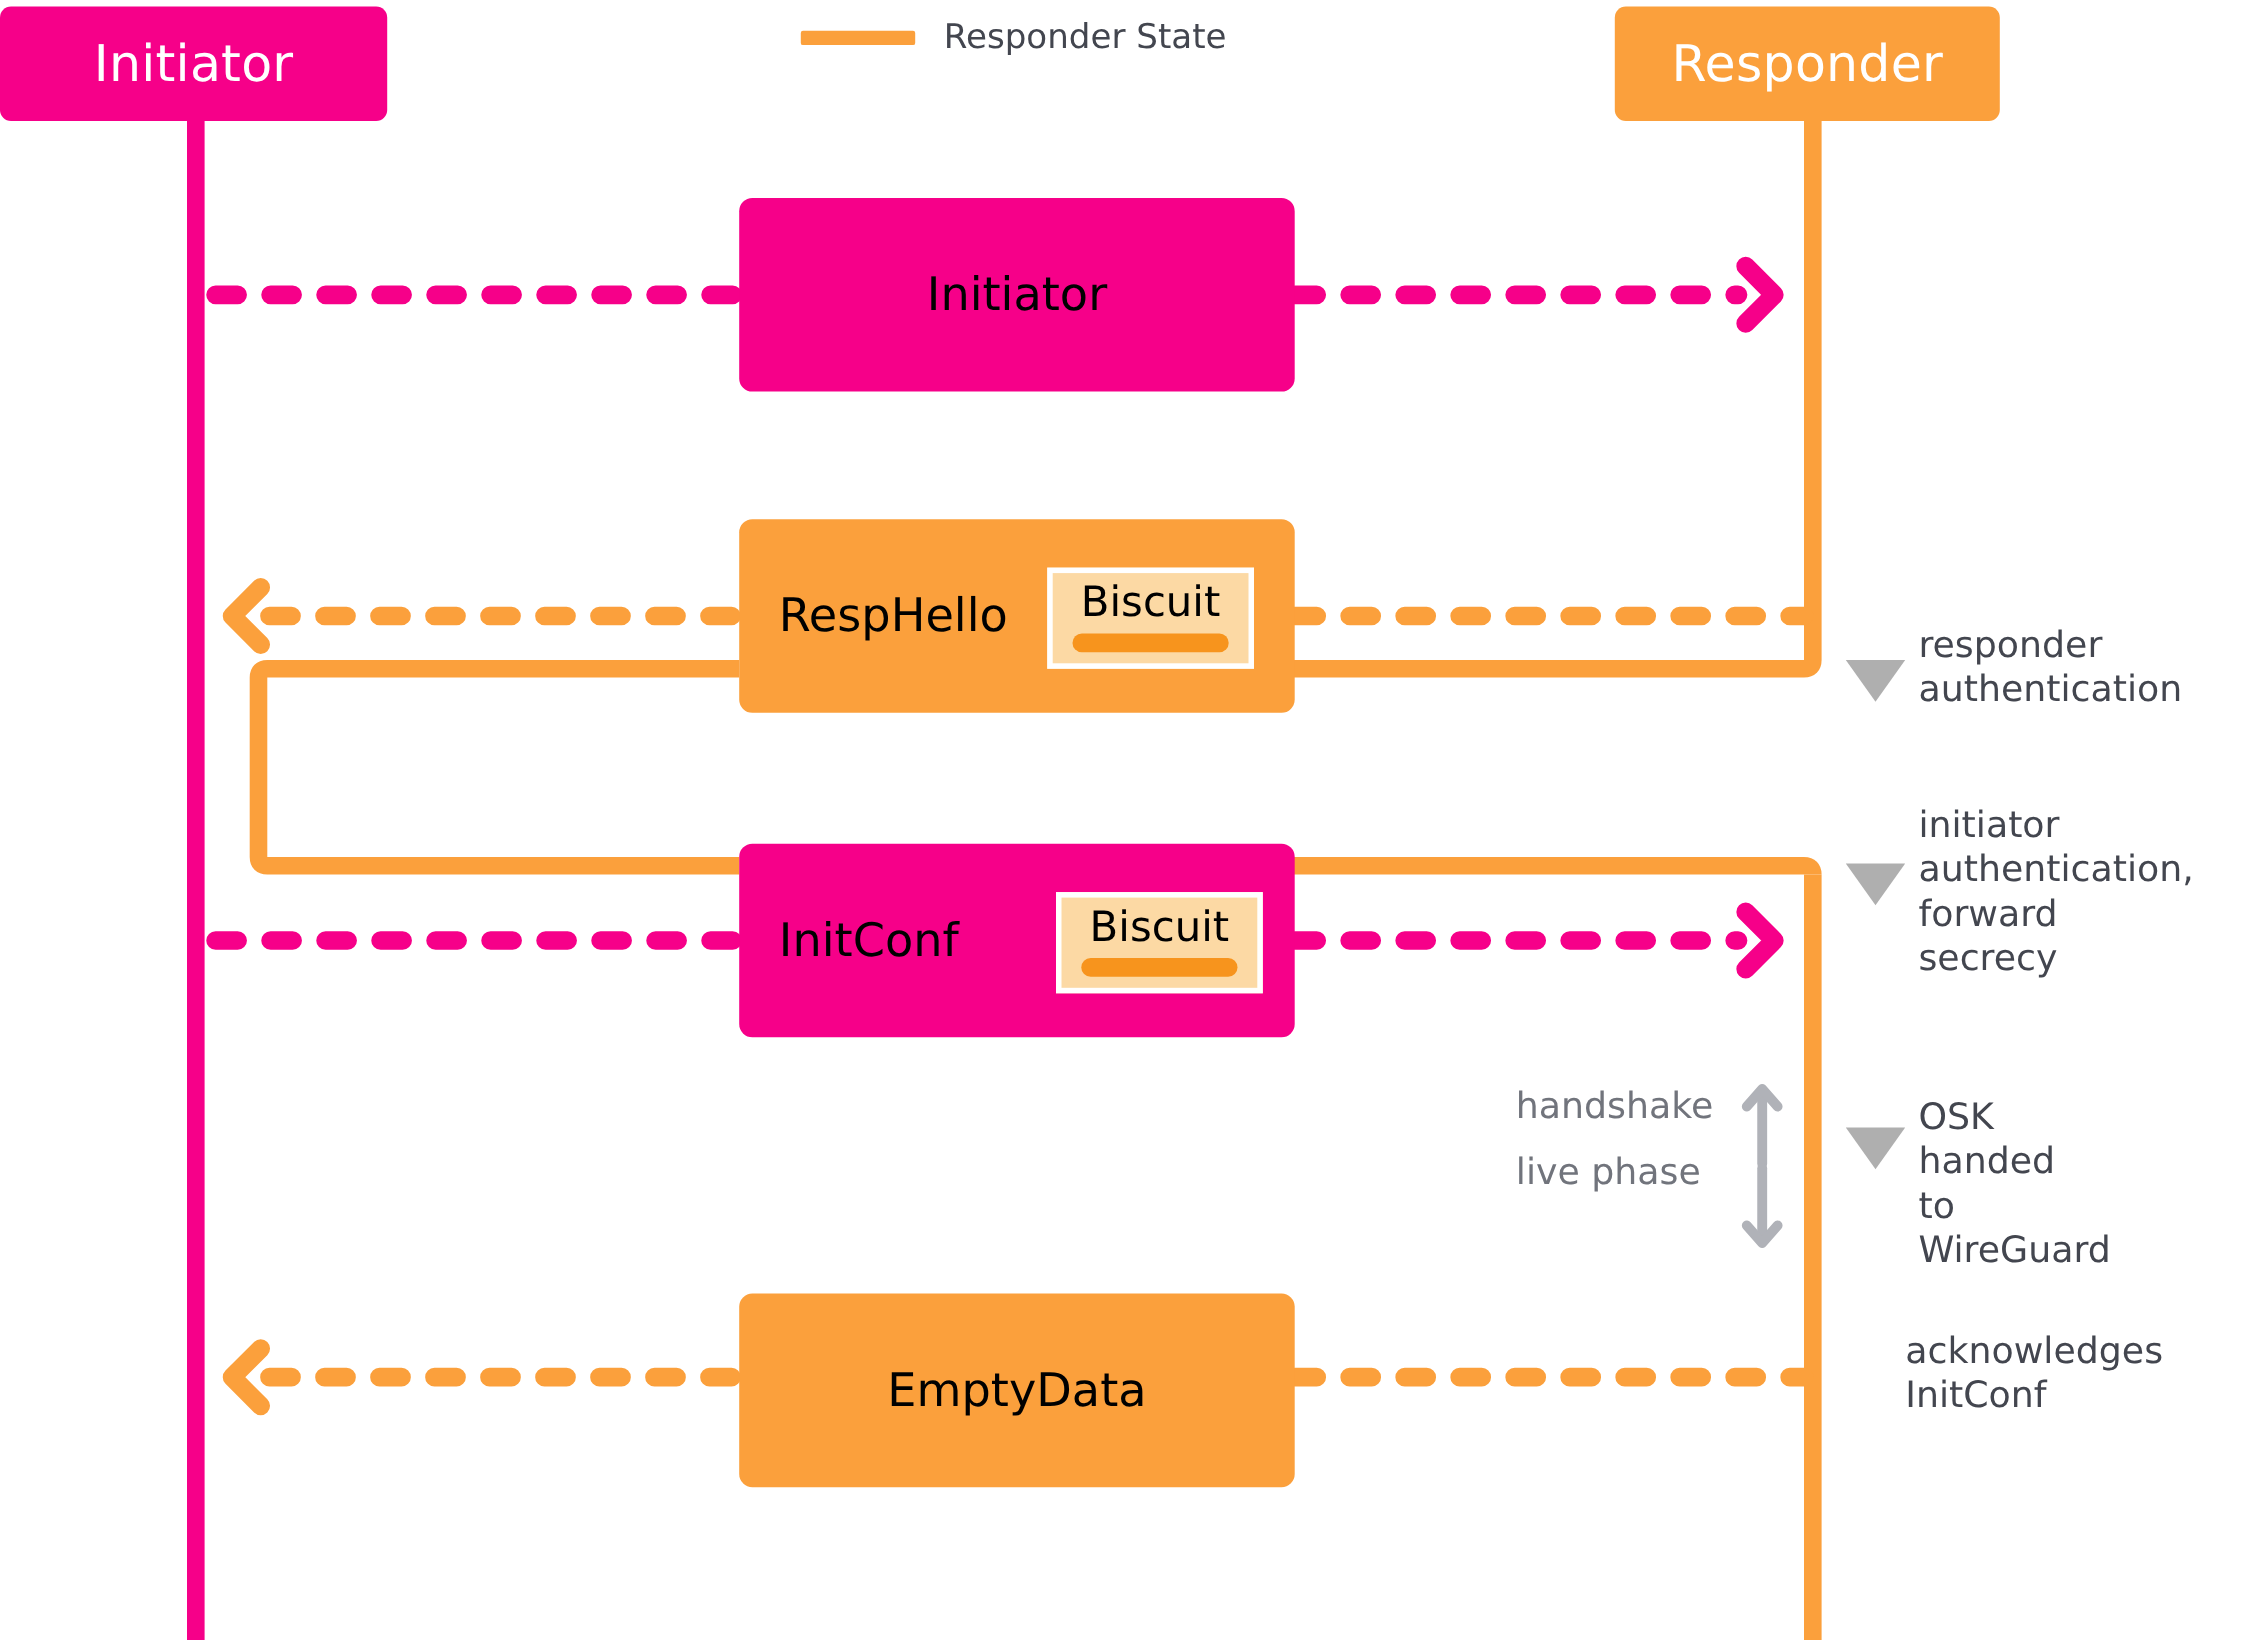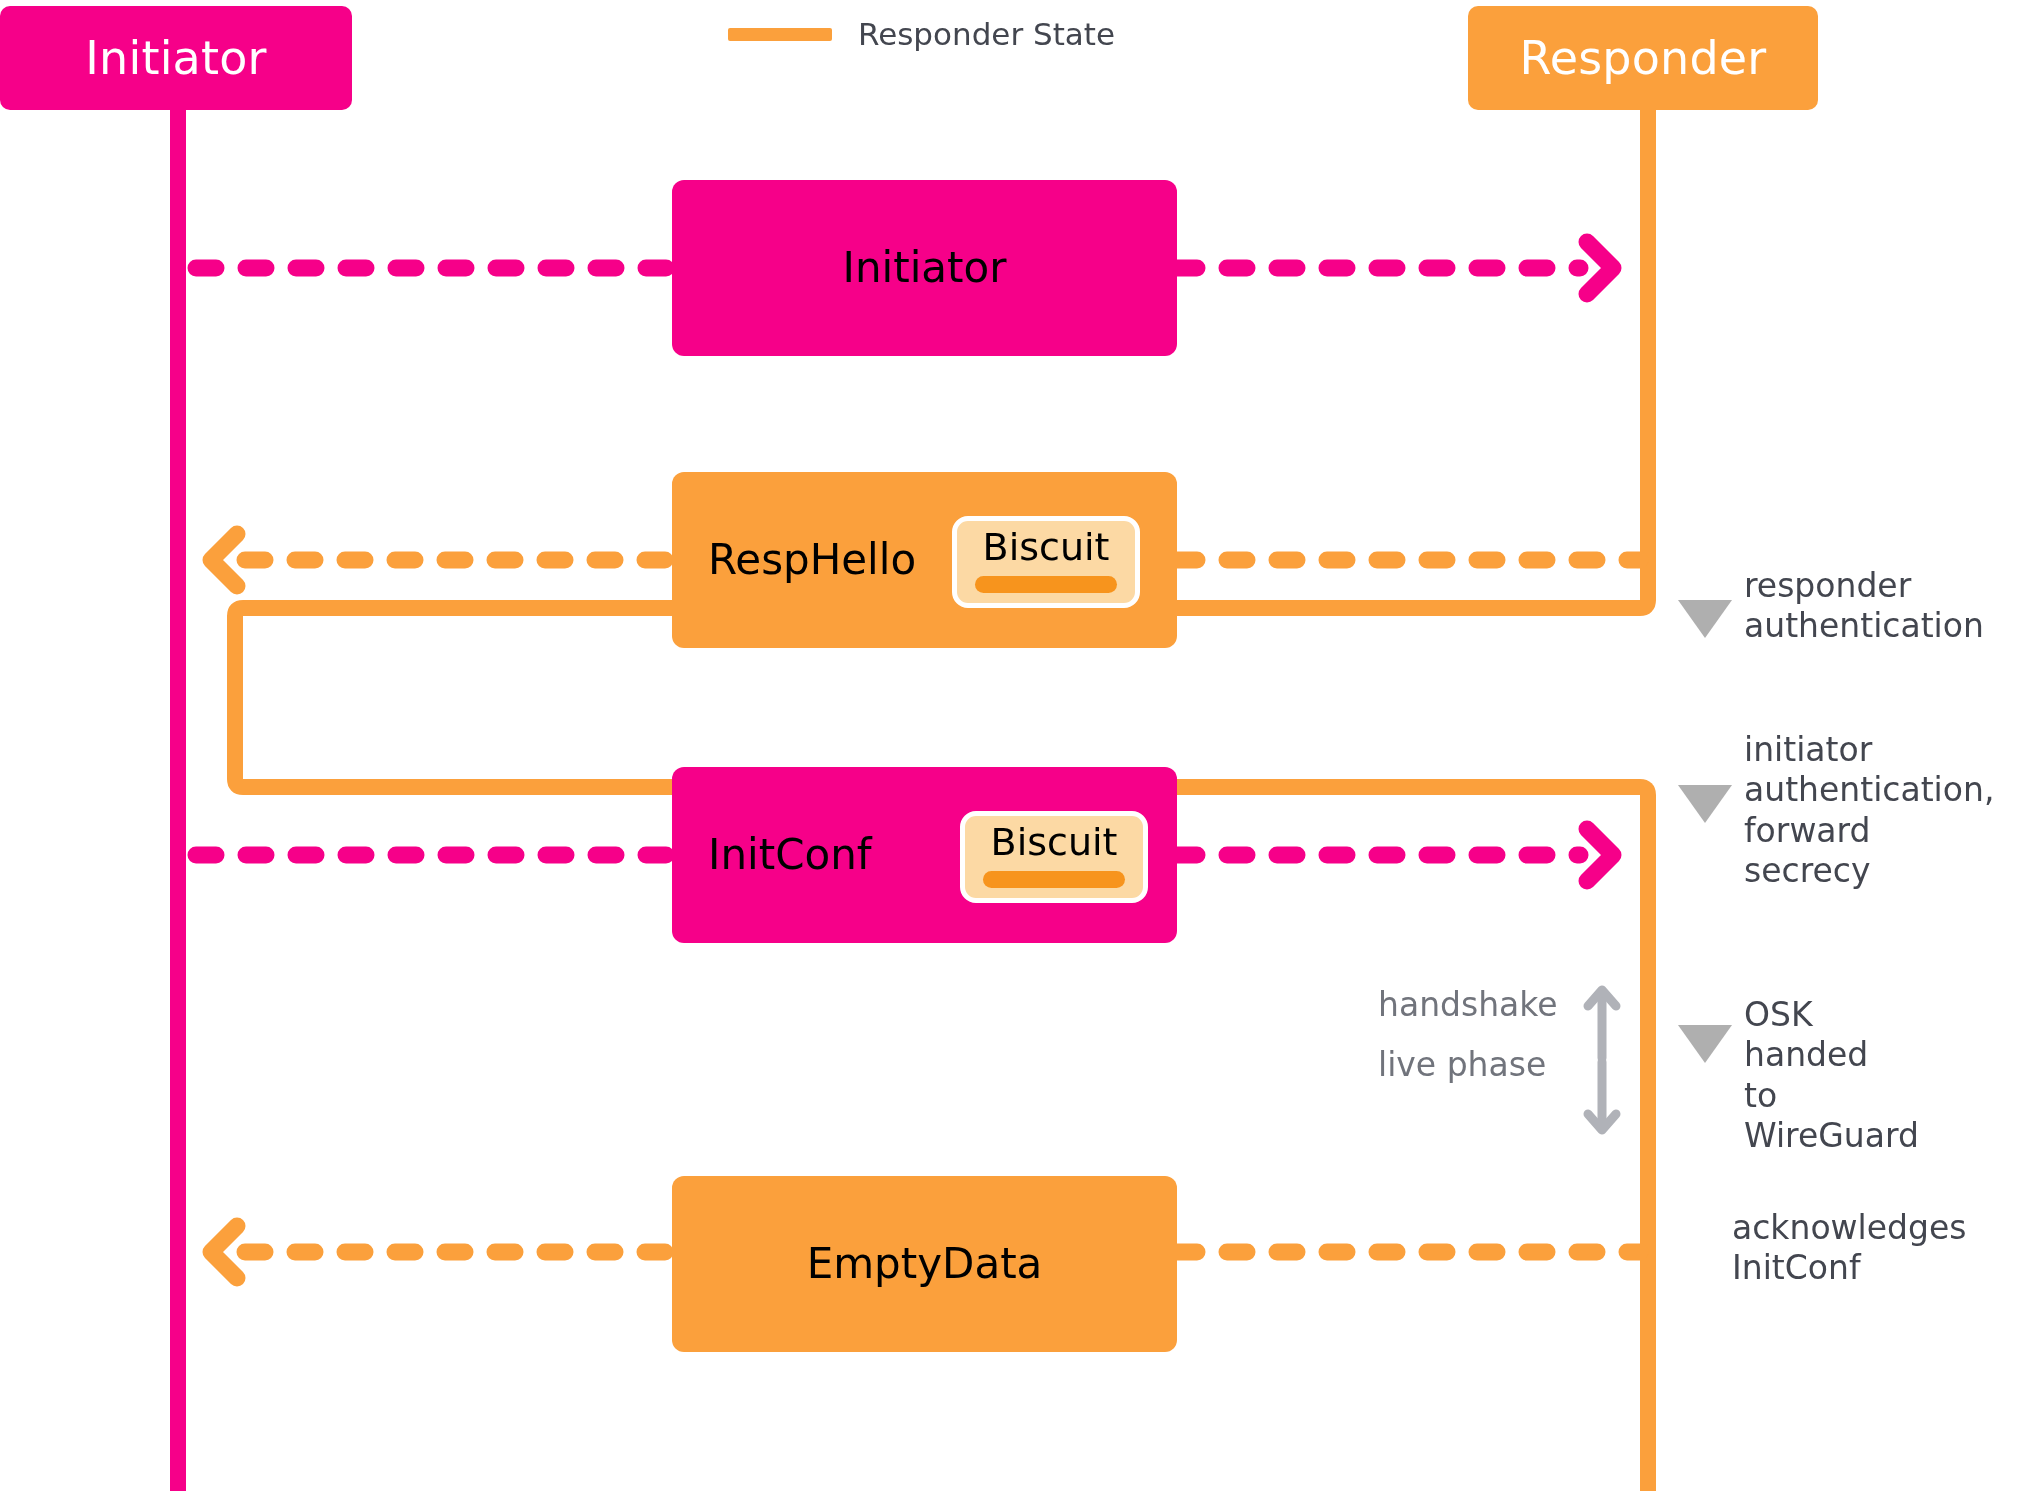--- a/index.html
+++ b/index.html
@@ -43,21 +43,21 @@
 
   
   .msg.center{justify-content:center;}
   
   .msg.withbiscuit{justify-content:flex-start;padding-left:36px;}
 
   .biscuit{
     position:absolute;
     background:#FCD9A4;
     border:5px solid #ffffff;
-    border-radius:16px;
+    border-radius:0;
     box-sizing:border-box;
     display:flex;
     flex-direction:column;
     align-items:center;
     justify-content:center;
     padding:6px 18px 10px 18px;
   }
   .biscuit .btext{
     color:#000000;
     font-size:38px;

